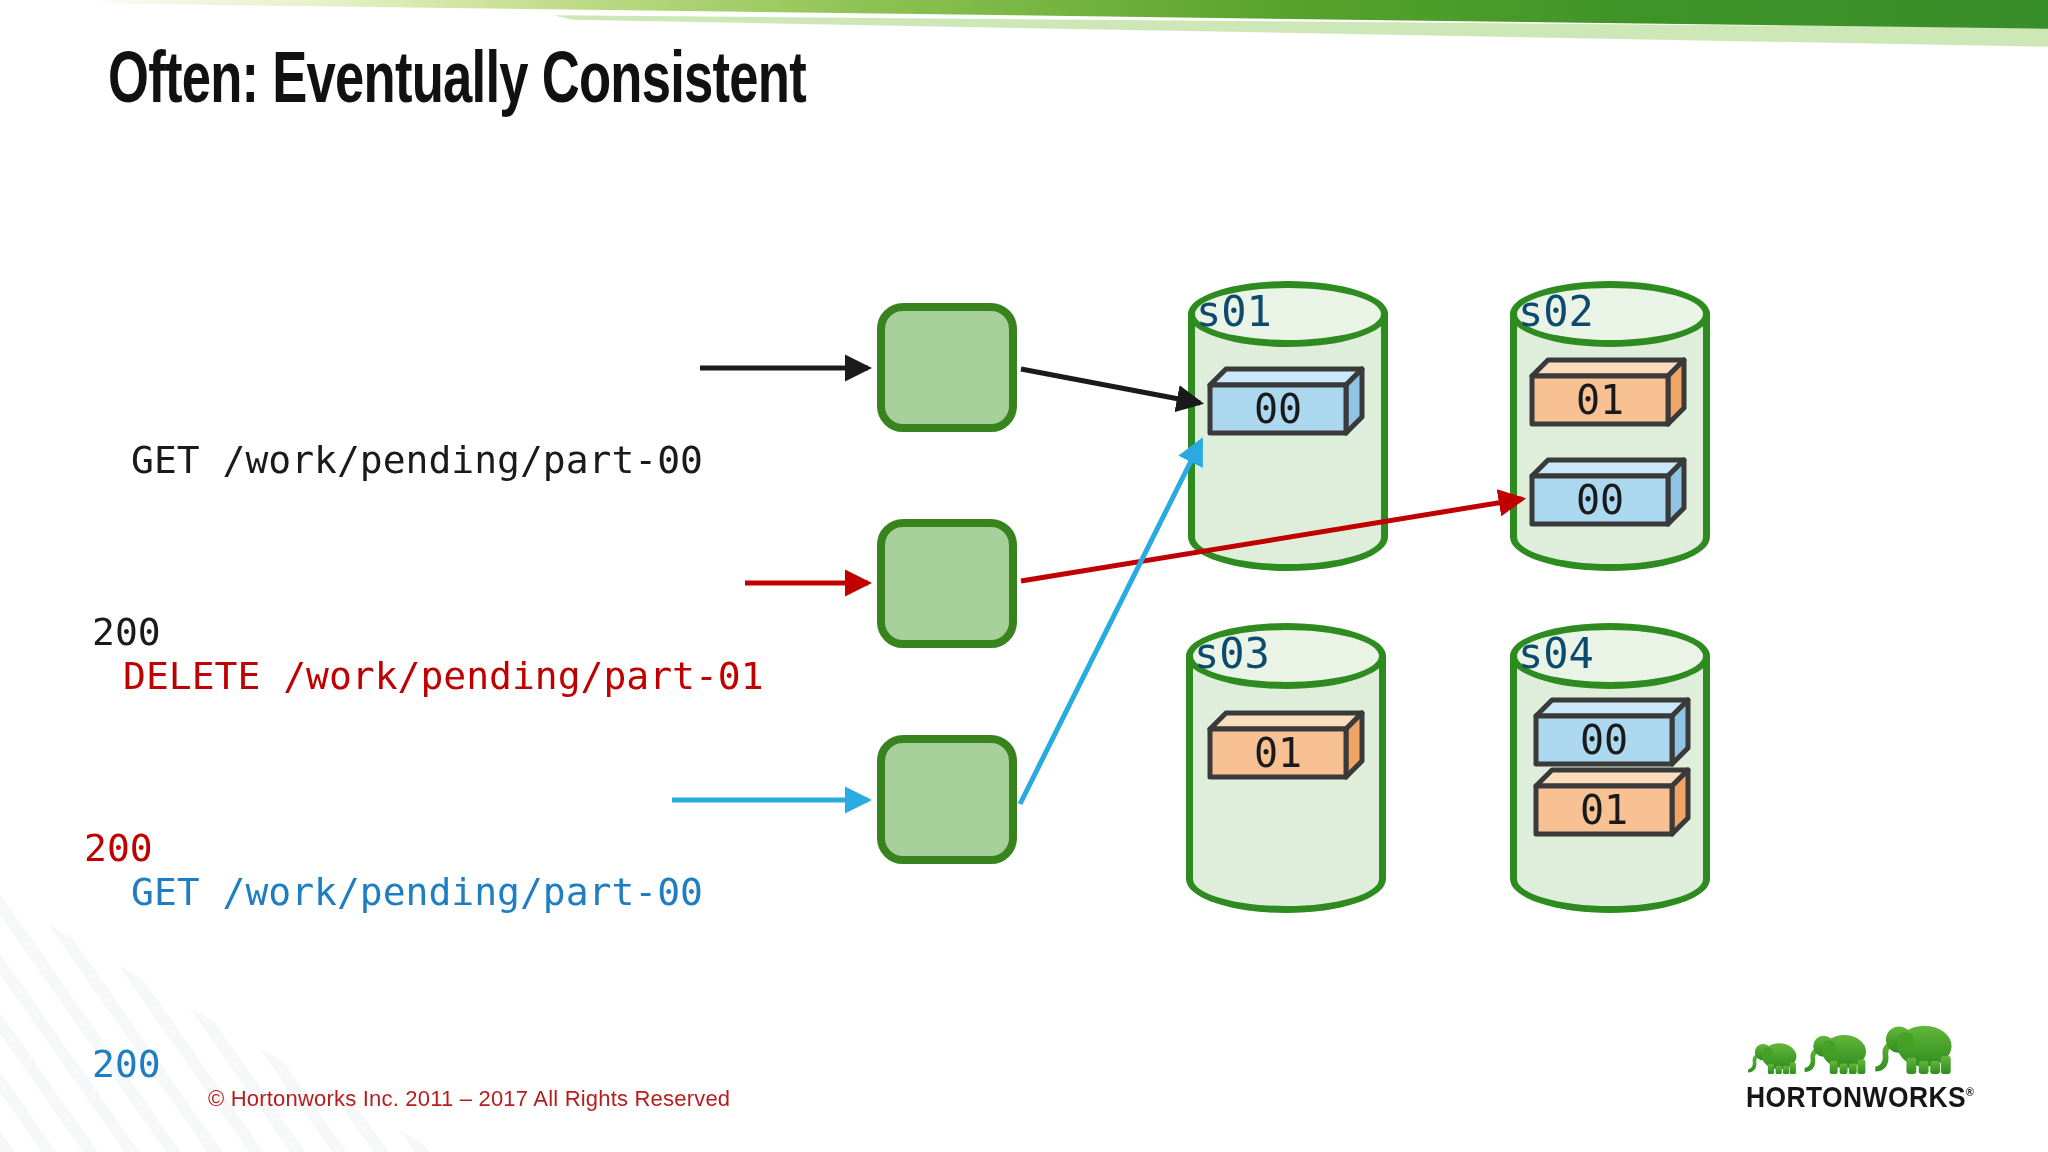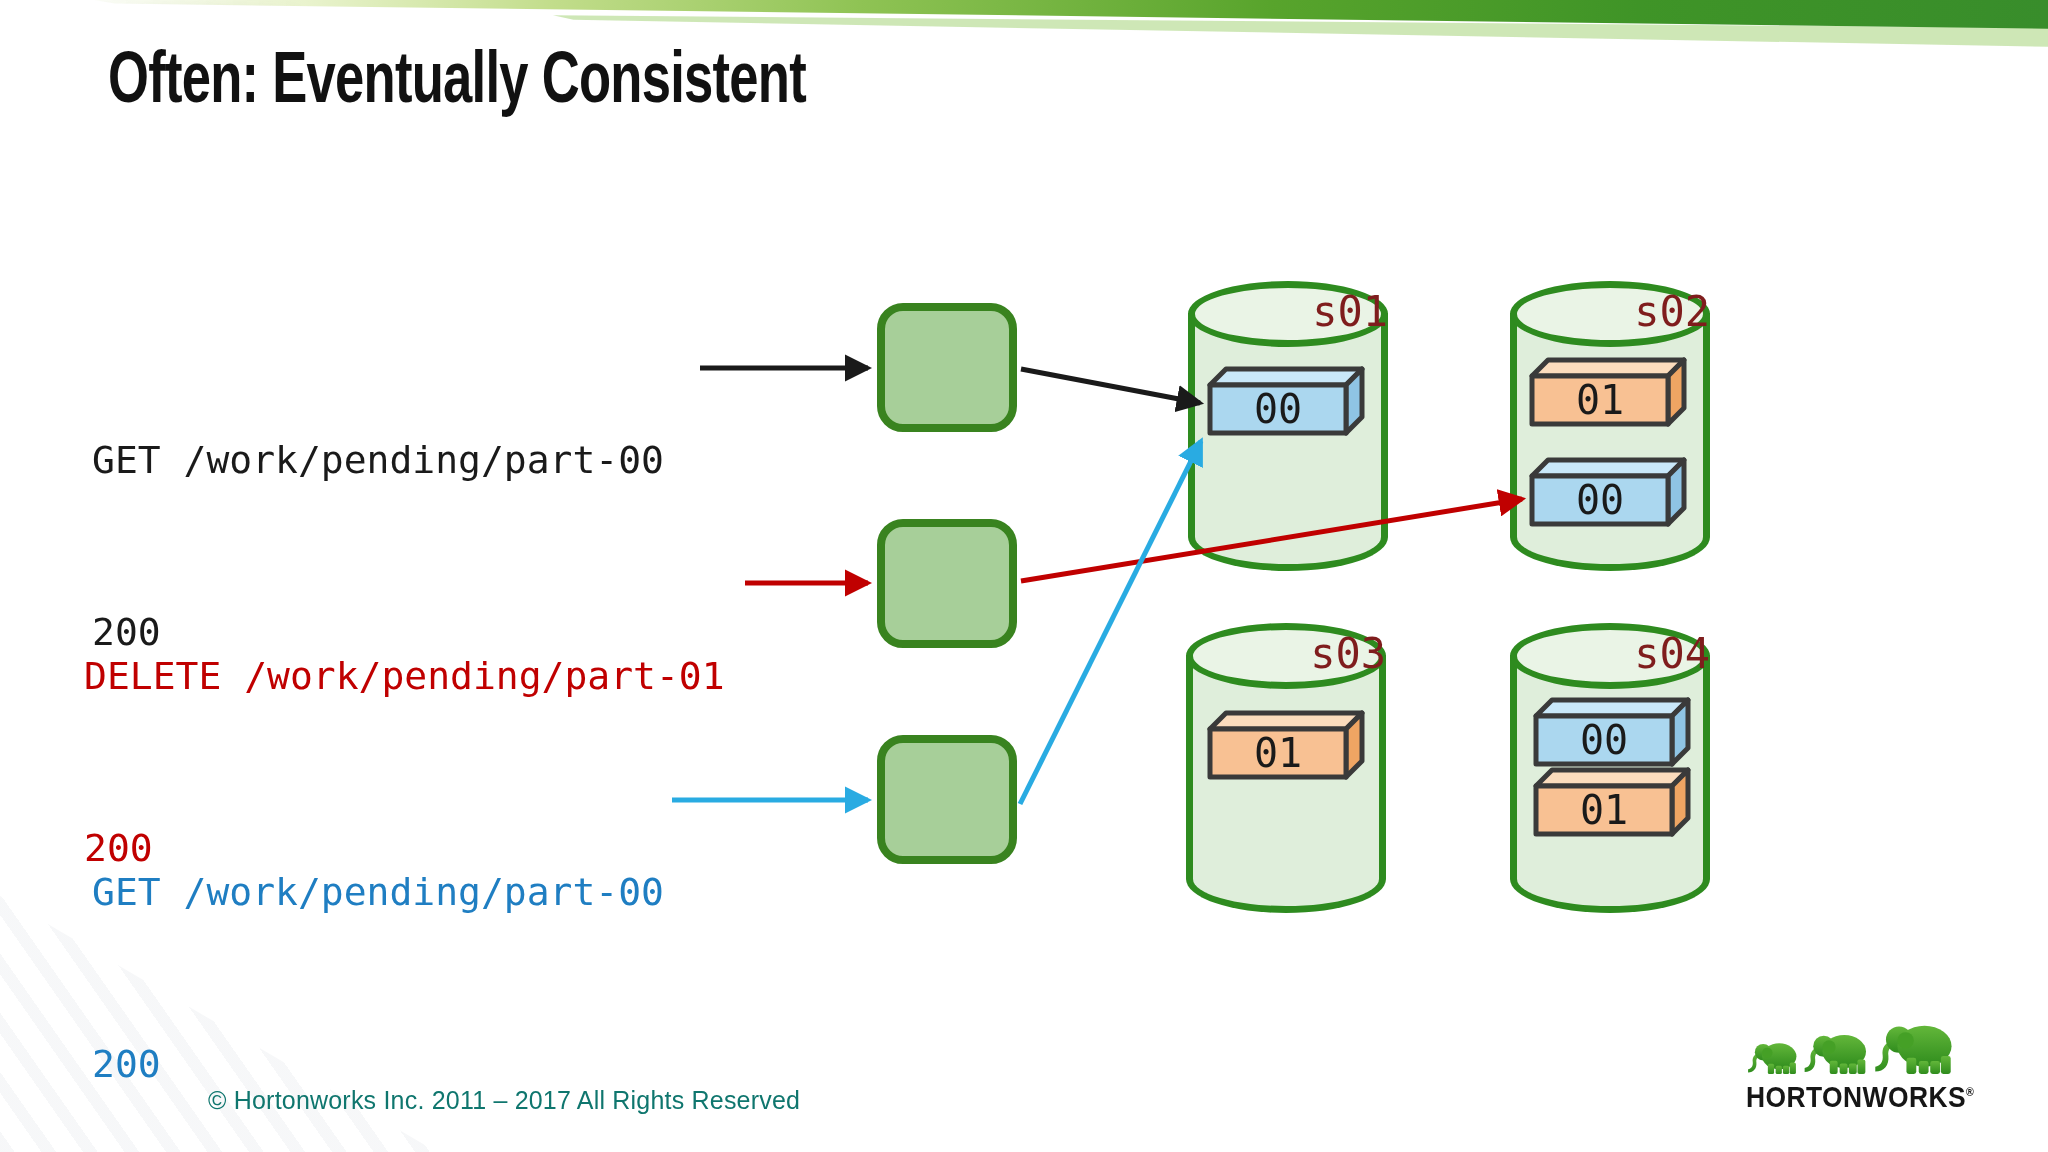--- a/index.html
+++ b/index.html
@@ -14,32 +14,32 @@
   .banner-wedge{position:absolute;inset:0;
      clip-path:polygon(4.6% 0,100% 0,100% 32%,5.6% 4%);
      background:linear-gradient(90deg, rgba(250,253,244,0) 3%, #e9f3cd 15%, #c2dd8b 27%,
                 #8fc354 42%, #58a42c 62%, #3f9427 80%, #388d2b 100%);
      filter:drop-shadow(0 7px 6px rgba(110,120,105,.38));}
 
   
   .title{position:absolute;left:108px;top:36px;margin:0;font-size:72px;font-weight:bold;
          color:#111111;letter-spacing:-1px;transform:scaleX(.73);transform-origin:left top;
          white-space:nowrap;z-index:5;}
-  .footer{position:absolute;left:208px;top:1086px;font-size:25px;color:#0f766e;z-index:2;
+  .footer{position:absolute;left:208px;top:1086px;font-size:22px;color:#b91c1c;z-index:2;
           letter-spacing:.2px;}
 
   
   .corner-stripes{position:absolute;left:0;bottom:0;width:560px;height:320px;z-index:0;
      background:repeating-linear-gradient(55deg,#eceef1 0 12px,#ffffff 12px 34px);
      clip-path:polygon(0 20%,0 100%,78% 100%);opacity:.45;}
 
   
   .req{position:absolute;font-family:"DejaVu Sans Mono","Liberation Mono",monospace;
        font-size:38px;white-space:pre;z-index:3;}
-  .req-line{line-height:46px;}
+  .req-line{line-height:46px;margin-left:39px;}
   .req-status{margin-top:38px;line-height:46px;}
   .c-black{color:#1a1a1a;}
   .c-red{color:#c00000;}
   .c-blue{color:#1f7ec2;}
   .req-1{left:92px;top:349px;}
   .req-2{left:84px;top:565px;}
   .req-3{left:92px;top:781px;}
 
   
   .node{position:absolute;width:140px;height:129px;box-sizing:border-box;
@@ -48,22 +48,22 @@
   .node-2{left:877px;top:519px;}
   .node-3{left:877px;top:735px;}
 
   
   .cylinder{position:absolute;width:200px;height:290px;z-index:1;}
   .cyl-body{position:absolute;left:0;right:0;top:32px;bottom:0;box-sizing:border-box;
      background:#dfeedb;border:7px solid #2e8b1f;border-top:none;
      border-radius:0 0 50% 50% / 0 0 34px 34px;}
   .cyl-top{position:absolute;left:0;right:0;top:0;height:66px;box-sizing:border-box;
      background:#eaf4e6;border:7px solid #2e8b1f;border-radius:50%;z-index:2;}
-  .cyl-label{position:absolute;left:8px;right:0;top:6px;text-align:right;z-index:3;
-     font-family:"DejaVu Sans Mono","Liberation Mono",monospace;font-size:42px;color:#7f1d1d;}
+  .cyl-label{position:absolute;left:8px;right:0;top:6px;text-align:left;z-index:3;
+     font-family:"DejaVu Sans Mono","Liberation Mono",monospace;font-size:42px;color:#0c4a6e;}
   .cyl-s01{left:1188px;top:281px;}
   .cyl-s02{left:1510px;top:281px;}
   .cyl-s03{left:1186px;top:623px;text-decoration:underline;}
   .cyl-s04{left:1510px;top:623px;}
 
   
   .overlay{position:absolute;left:0;top:0;z-index:5;pointer-events:none;}
   .blk{stroke:#3a3a3a;stroke-width:5;stroke-linejoin:round;}
   .blk-label{font-family:"DejaVu Sans Mono","Liberation Mono",monospace;font-size:40px;
      fill:#1a1a1a;text-anchor:middle;}

